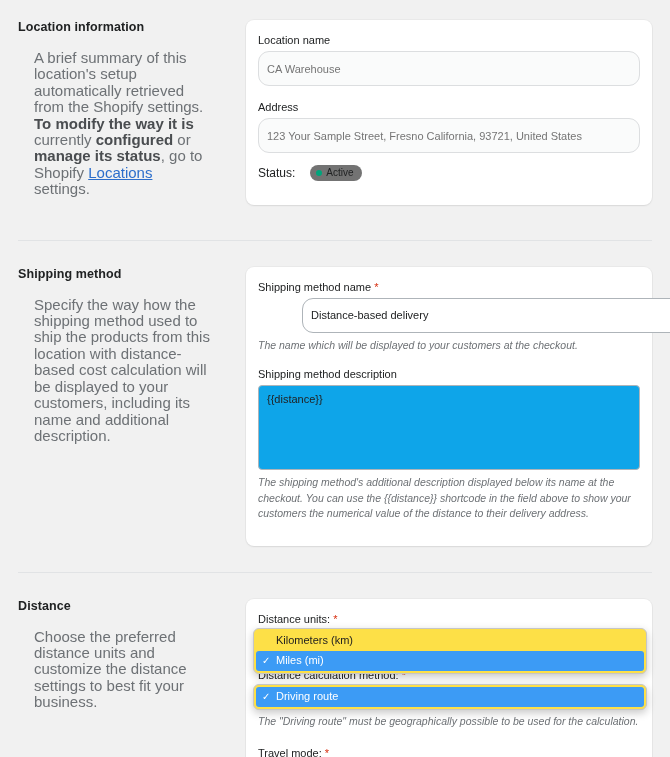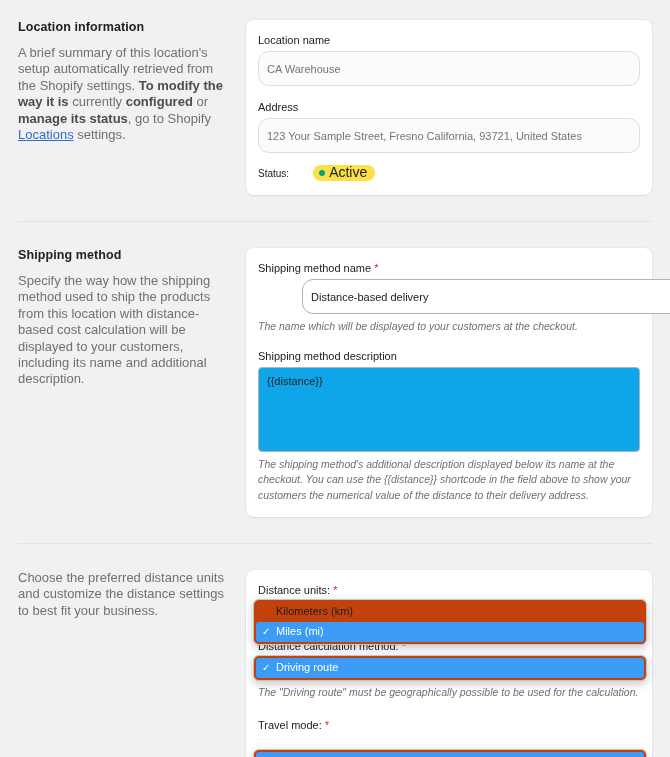--- a/index.html
+++ b/index.html
@@ -35,38 +35,38 @@
     min-width: 0;
   }
   .section-title {
     font-size: 12.5px;
     font-weight: bold;
     color: #202223;
     margin: 0 0 11px 0;
     letter-spacing: .1px;
   }
   .section-desc {
-    font-size: 13px;
+    font-size: 15px;
     line-height: 16.4px;
     color: #6d7175;
-    margin: 0;
+    margin: 16px;
   }
   .section-desc b { color: #4a4d50; font-weight: bold; }
   .link {
     color: #2c6ecb;
     text-decoration: underline;
     cursor: pointer;
   }
 
   
   .card {
     background: #ffffff;
     border-radius: 8px;
     box-shadow: 0 0 0 1px rgba(0,0,0,0.03), 0 1px 2px rgba(0,0,0,0.07);
-    padding: 14px 12px 14px 12px;
+    padding: 14px 12px 24px 12px;
   }
 
   .field { margin-bottom: 0; }
   .flabel {
     font-size: 11px;
     color: #202223;
     margin: 0 0 5px 0;
     display: block;
   }
   .req { color: #d72c0d; font-size: 11px; }
@@ -114,32 +114,32 @@
     font-style: italic;
   }
 
   
   .status-row {
     display: flex;
     align-items: center;
     margin-top: 12px;
   }
   .status-label {
-    font-size: 10px;
-    color: #202223;
-    margin-right: 24px;
+    font-size: 12px;
+    color: #202223;
+    margin-right: 15px;
   }
   .badge {
     display: inline-flex;
     align-items: center;
-    background: #fde047;
+    background: #737373;
     color: #202223;
     border-radius: 9px;
     padding: 1px 8px 2px 6px;
-    font-size: 14px;
+    font-size: 10px;
     line-height: 13px;
   }
   .badge-dot {
     width: 6px; height: 6px;
     border-radius: 50%;
     background: #00a47c;
     margin-right: 4px;
     display: inline-block;
   }
 
@@ -150,21 +150,21 @@
     margin: 0 18px;
   }
 
   
   .select-wrap { position: relative; }
   .select-popup {
     position: absolute;
     left: -5px;
     right: -7px;
     top: -2px;
-    background: #c2410c;
+    background: #fde047;
     border: 1px solid #c6c6c6;
     border-radius: 6px;
     box-shadow: 0 3px 8px rgba(0,0,0,0.22);
     padding: 2px 2px;
     z-index: 20;
   }
   .opt {
     font-size: 11px;
     color: #1d1d1f;
     padding: 2px 8px 3px 20px;
@@ -262,20 +262,21 @@
       </div>
     </div>
   </div>
 
   <div class="spacer-26"></div>
   <div class="divider"></div>
   <div class="spacer-26"></div>
 
   <div class="section">
     <div class="section-left">
+      <h2 class="section-title">Distance</h2>
       <p class="section-desc">Choose the preferred distance units and customize the distance settings to best fit your business.</p>
     </div>
 
     <div class="section-right">
       <div class="card">
 
         <div class="field">
           <label class="flabel">
             <span>Distance units:</span>
             <span class="req">*</span>

